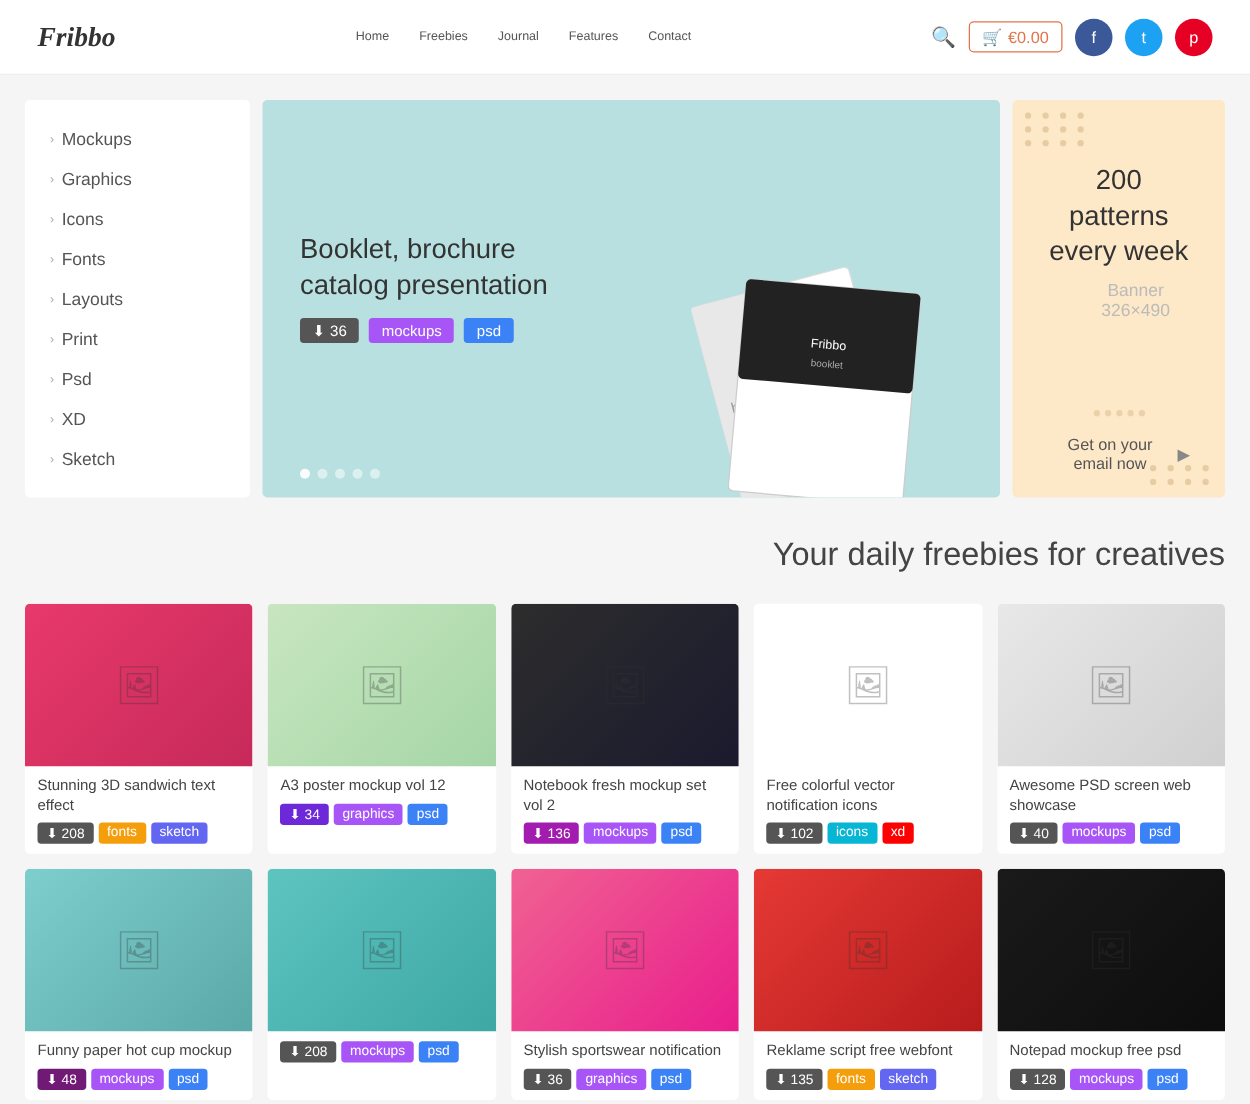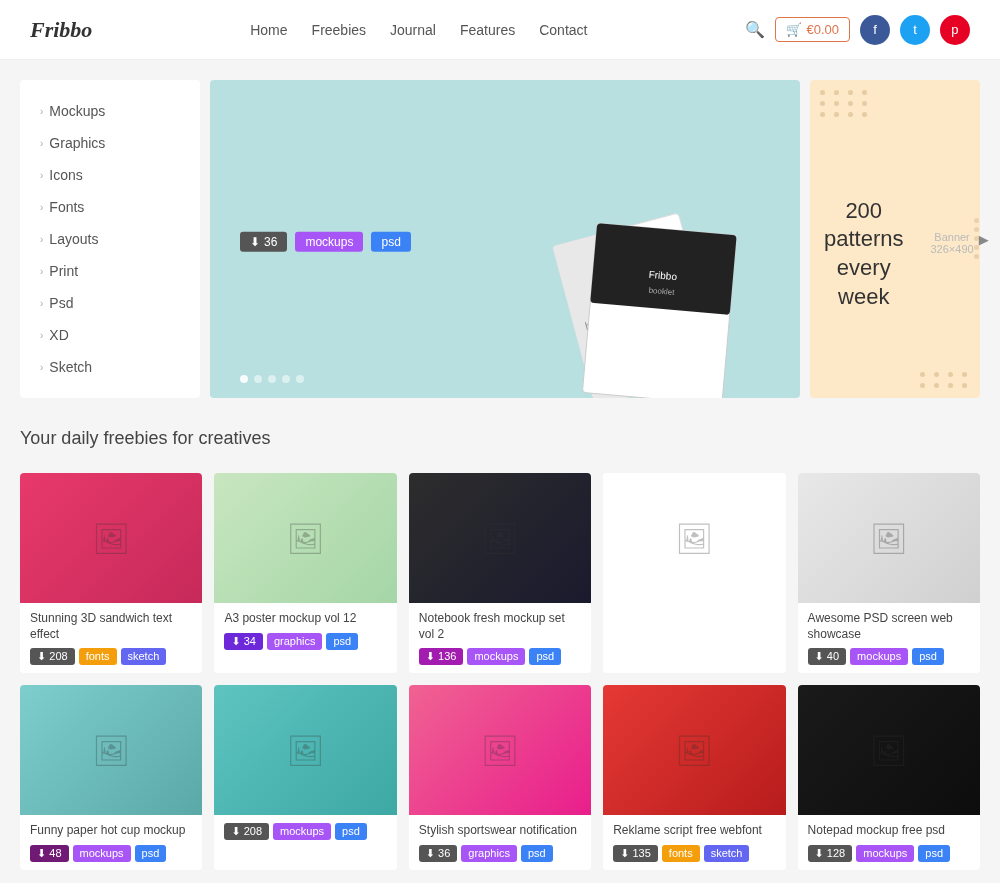--- a/index.html
+++ b/index.html
@@ -2,21 +2,21 @@
 <html><head>
   <meta charset="utf-8">
   <style>
     * { box-sizing: border-box; margin: 0; padding: 0; }
     body { font-family: -apple-system, BlinkMacSystemFont, 'Segoe UI', sans-serif; background: #f5f5f5; color: #333; }
 
     
     .header { background: #fff; display: flex; align-items: center; justify-content: space-between; padding: 0 30px; height: 60px; border-bottom: 1px solid #eee; }
     .logo { font-family: Georgia, serif; font-style: italic; font-size: 22px; color: #333; font-weight: bold; }
     .nav { display: flex; align-items: center; gap: 24px; }
-    .nav a { text-decoration: none; color: #555; font-size: 14px; }
+    .nav a { text-decoration: none; color: #555; font-size: 10px; }
     .header-right { display: flex; align-items: center; gap: 10px; }
     .search-icon-btn { background: none; border: none; cursor: pointer; color: #555; font-size: 16px; }
     .cart-btn { background: none; border: 1px solid #e0744a; border-radius: 4px; padding: 4px 10px; font-size: 13px; color: #e0744a; cursor: pointer; display: flex; align-items: center; gap: 4px; }
     .social-btn { width: 30px; height: 30px; border-radius: 50%; border: none; cursor: pointer; color: #fff; font-size: 13px; display: flex; align-items: center; justify-content: center; }
     .social-fb { background: #3b5998; }
     .social-tw { background: #1da1f2; }
     .social-pi { background: #e60023; }
 
     
     .main-content { max-width: 1000px; margin: 0 auto; padding: 20px 20px; }
@@ -41,25 +41,25 @@
     .tag-fonts { background: #f59e0b; }
     .tag-sketch { background: #6366f1; }
     .tag-graphics { background: #a855f7; }
     .tag-icons { background: #06b6d4; }
     .tag-xd { background: #ff0000; }
     .hero-dots { position: absolute; bottom: 15px; left: 30px; display: flex; gap: 6px; }
     .dot { width: 8px; height: 8px; border-radius: 50%; background: rgba(255,255,255,0.5); cursor: pointer; }
     .dot.active { background: rgba(255,255,255,0.9); }
 
     
-    .ad-banner { width: 170px; flex-shrink: 0; background: #fde8c8; border-radius: 4px; display: flex; flex-direction: row; align-items: center; justify-content: space-between; padding: 20px 14px; text-align: center; position: relative; }
+    .ad-banner { width: 170px; flex-shrink: 0; background: #fde8c8; border-radius: 4px; display: flex; flex-direction: column; align-items: center; justify-content: space-between; padding: 20px 28px; text-align: center; position: relative; }
     .ad-cta { font-size: 13px; color: #555; display: flex; align-items: center; gap: 4px; }
 
     
-    .section-title { text-align: left; font-size: 18px; font-weight: 400; color: #444; margin-bottom: 24px; }
+    .section-title { text-align: right; font-size: 26px; font-weight: 400; color: #444; margin-bottom: 24px; }
 
     
     .grid-5 { display: grid; grid-template-columns: repeat(5, 1fr); gap: 12px; margin-bottom: 12px; }
     .card { background: #fff; border-radius: 4px; overflow: hidden; cursor: pointer; }
     .card-img-placeholder { width: 100%; aspect-ratio: 1; display: flex; align-items: center; justify-content: center; }
     .card-info { padding: 8px 10px; }
     .card-title { font-size: 12px; color: #444; margin-bottom: 6px; line-height: 1.3; }
     .card-tags { display: flex; gap: 4px; flex-wrap: wrap; }
     .card-tag { padding: 2px 7px; border-radius: 3px; font-size: 11px; color: #fff; }
 
@@ -128,20 +128,24 @@
         <span>XD</span>
       </div>
       <div class="sidebar-item">
         <span class="sidebar-arrow">›</span>
         <span>Sketch</span>
       </div>
     </div>
 
     <div class="hero-banner" style="position:relative; overflow:hidden;">
       <div class="hero-text">
+        <div class="hero-title">
+          <span style="white-space:pre-line;">Booklet, brochure
+catalog presentation</span>
+        </div>
         <div class="hero-tags">
           <span class="tag tag-count">
             <span>⬇</span>
             <span>36</span>
           </span>
           <span class="tag tag-mockups">mockups</span>
           <span class="tag tag-psd">psd</span>
         </div>
       </div>
 
@@ -191,33 +195,34 @@
         <span class="dot-deco"></span>
           <span class="dot-deco"></span>
           <span class="dot-deco"></span>
           <span class="dot-deco"></span>
         <span class="dot-deco"></span>
           <span class="dot-deco"></span>
           <span class="dot-deco"></span>
           <span class="dot-deco"></span>
       </div>
       <div style="font-size:22px; color:#333; line-height:1.3; font-weight:500; text-align:center; margin-top:30px;">200 patterns every week</div>
-      <div style="font-size:11px; color:#bbb; margin-top:8px;margin-left:27px;">Banner   326×490</div>
+      <div style="font-size:14px; color:#bbb; margin-top:8px;margin-left:27px;">Banner   326×490</div>
 
       <div style="flex:1;"></div>
       <div style="text-align:center; margin-bottom:10px;">
         <div style="display:inline-flex; gap:4px; flex-wrap:wrap; justify-content:center;">
           <span class="dot-deco" style="background:rgba(180,140,80,0.25);"></span>
           <span class="dot-deco" style="background:rgba(180,140,80,0.25);"></span>
           <span class="dot-deco" style="background:rgba(180,140,80,0.25);"></span>
           <span class="dot-deco" style="background:rgba(180,140,80,0.25);"></span>
           <span class="dot-deco" style="background:rgba(180,140,80,0.25);"></span>
         </div>
       </div>
       <div class="ad-cta">
+        <span>Get on your email now</span>
         <span style="color:#888;">▶</span>
       </div>
     </div>
   </div>
 
   <h2 class="section-title">Your daily freebies for creatives</h2>
 
   <div class="grid-5" id="row1">
       <div class="card">
       <div class="card-img-placeholder" style="background: linear-gradient(135deg, #e8396b, #c62a5a); display:flex; align-items:center; justify-content:center; height:130px;">
@@ -255,20 +260,28 @@
           <span class="card-tag" style="background:#a21caf;">⬇ 136</span>
           <span class="card-tag tag-mockups">mockups</span>
             <span class="card-tag tag-psd">psd</span>
         </div>
       </div>
     </div>
       <div class="card">
       <div class="card-img-placeholder" style="background: #fff; display:flex; align-items:center; justify-content:center; height:130px;">
         <span style="font-size:30px; opacity:0.3;">🖼</span>
       </div>
+      <div class="card-info">
+        <div class="card-title">Free colorful vector notification icons</div>
+        <div class="card-tags">
+          <span class="card-tag" style="background:#555;">⬇ 102</span>
+          <span class="card-tag tag-icons">icons</span>
+            <span class="card-tag tag-xd">xd</span>
+        </div>
+      </div>
     </div>
       <div class="card">
       <div class="card-img-placeholder" style="background: linear-gradient(135deg, #e8e8e8, #d0d0d0); display:flex; align-items:center; justify-content:center; height:130px;">
         <span style="font-size:30px; opacity:0.3;">🖼</span>
       </div>
       <div class="card-info">
         <div class="card-title">Awesome PSD screen web showcase</div>
         <div class="card-tags">
           <span class="card-tag" style="background:#555;">⬇ 40</span>
           <span class="card-tag tag-mockups">mockups</span>

